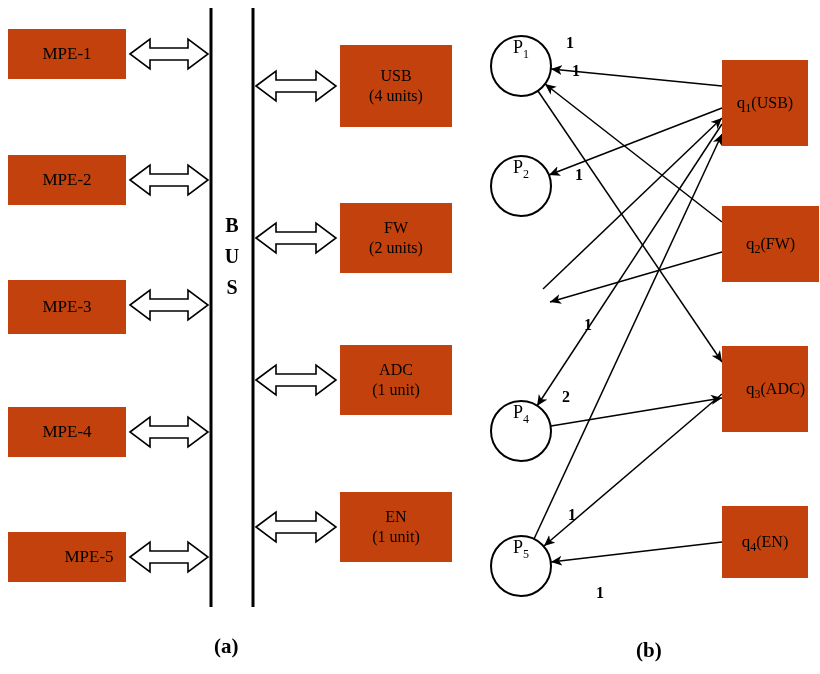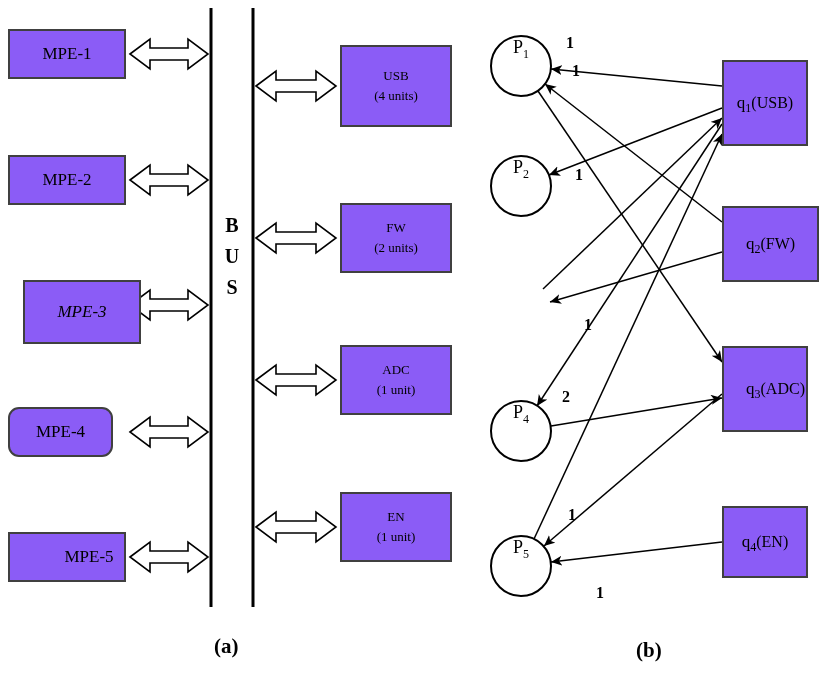--- a/index.html
+++ b/index.html
@@ -7,25 +7,25 @@
     position:relative;width:820px;height:674px;background:#fff;
     font-family:"Liberation Serif", serif;color:#000;overflow:hidden;
   }
   .canvas *{box-sizing:border-box;}
   svg.layer{position:absolute;left:0;top:0;width:820px;height:674px;}
   .busline{stroke:#000;stroke-width:3;}
   .dblarrow{fill:#fff;stroke:#000;stroke-width:1.6;stroke-linejoin:miter;}
   .edge{stroke:#000;stroke-width:1.5;}
   .elabel{font-family:"Liberation Serif",serif;font-size:16px;font-weight:700;fill:#000;}
   .box{
-    position:absolute;border:2px solid #404040;background:#8b5cf6;
+    position:absolute;border:2px solid #c2410c;background:#c2410c;
     display:flex;align-items:center;justify-content:center;text-align:center;
   }
   .mpe{font-size:17px;}
-  .dev{flex-direction:column;font-size:13px;line-height:20px;}
+  .dev{flex-direction:column;font-size:16px;line-height:20px;}
   .qbox{flex-direction:row;font-size:16px;line-height:20px;}
   .qbox .qname{font-size:17px;}
   .circle{
     position:absolute;width:62px;height:62px;border:2px solid #000;border-radius:50%;
     background:#fff;display:flex;justify-content:center;font-size:18px;
   }
   sub{font-size:12px;line-height:0;}
   .buslabel{
     position:absolute;left:211px;top:210px;width:42px;text-align:center;
     font-size:20px;font-weight:700;line-height:31px;
@@ -82,22 +82,22 @@
     <div>B</div>
     <div>U</div>
     <div>S</div>
   </div>
 
   <div class="caption" style="left:214px;top:634px">(a)</div>
   <div class="caption" style="left:636px;top:638px">(b)</div>
 
 <div class="box mpe" style="left: 8px; top: 29px; width: 118px; height: 50px;">MPE-1</div>
     <div class="box mpe" style="left: 8px; top: 155px; width: 118px; height: 50px;">MPE-2</div>
-    <div class="box mpe" style="left: 23px; top: 280px; width: 118px; height: 64px; font-style: italic;">MPE-3</div>
-    <div class="box mpe" style="left: 8px; top: 407px; width: 105px; height: 50px; border-radius: 11px;">MPE-4</div>
+    <div class="box mpe" style="left: 8px; top: 280px; width: 118px; height: 54px;">MPE-3</div>
+    <div class="box mpe" style="left: 8px; top: 407px; width: 118px; height: 50px;">MPE-4</div>
     <div class="box mpe" style="left: 8px; top: 532px; width: 118px; height: 50px; padding-left: 44px;">MPE-5</div>
     <div class="box dev" style="left: 340px; top: 45px; width: 112px; height: 82px;">
       <div>USB</div>
       <div>(4 units)</div>
     </div>
     <div class="box dev" style="left: 340px; top: 203px; width: 112px; height: 70px;">
       <div>FW</div>
       <div>(2 units)</div>
     </div>
     <div class="box dev" style="left: 340px; top: 345px; width: 112px; height: 70px;">

